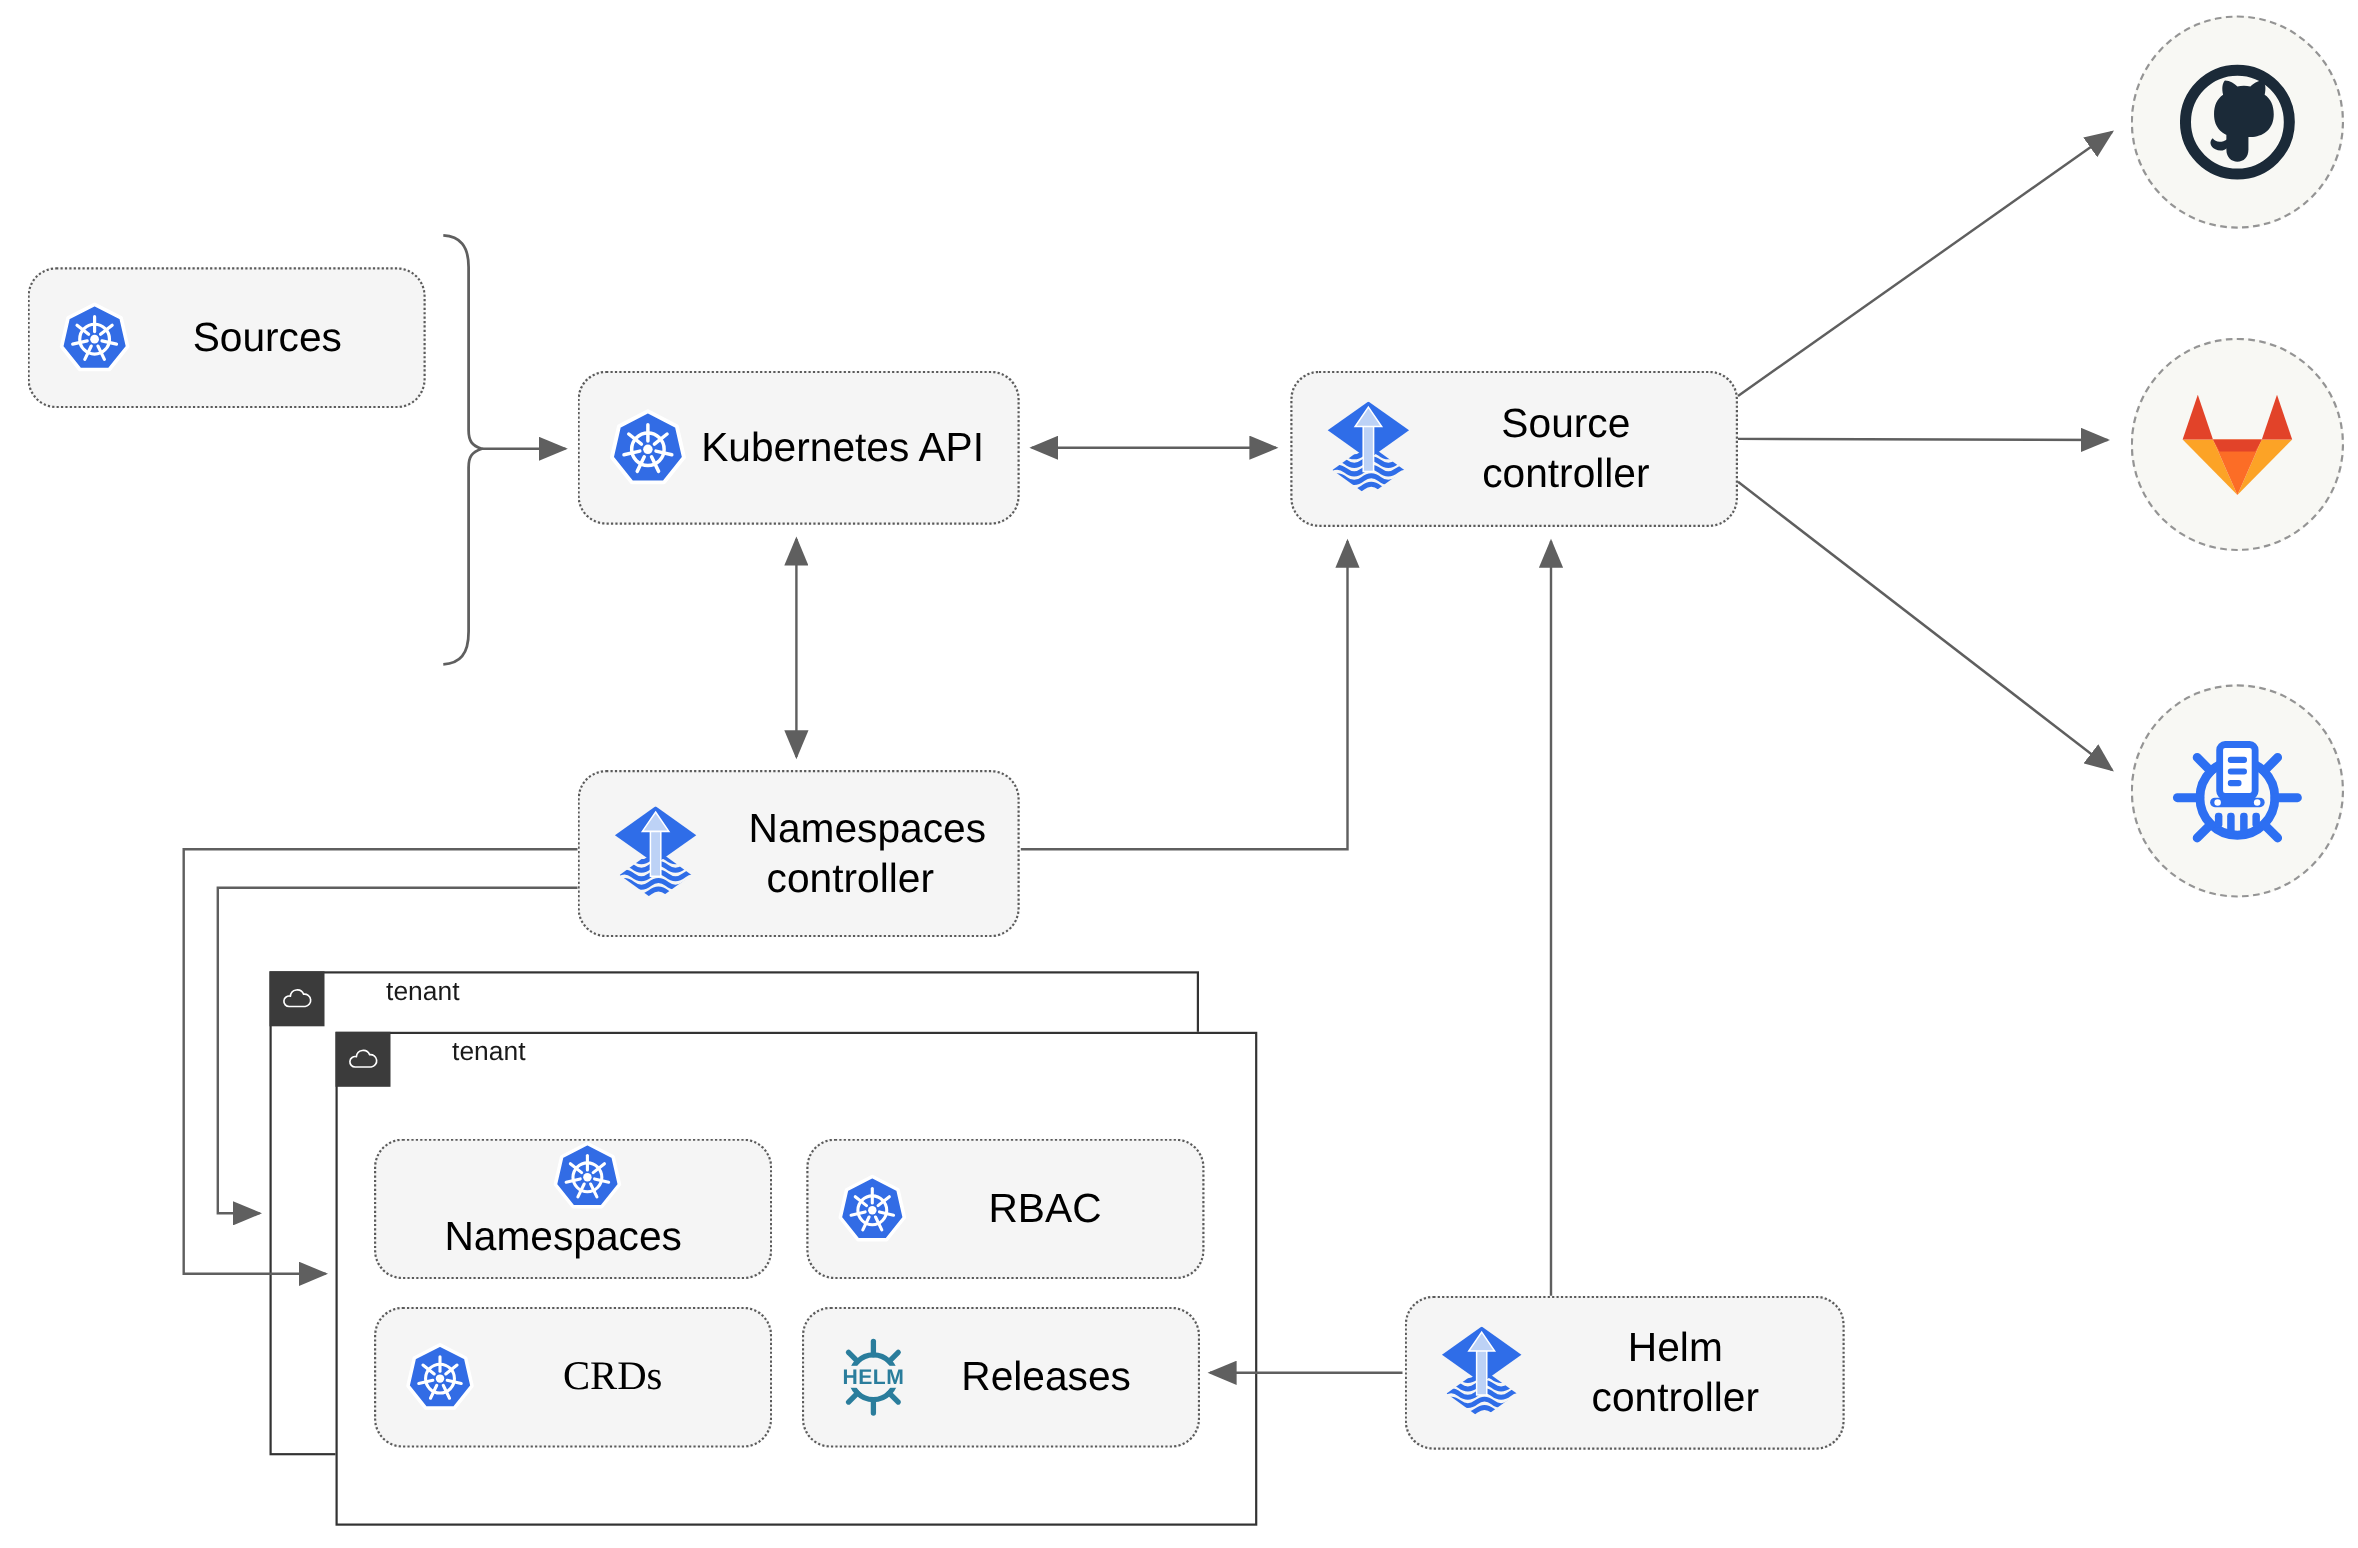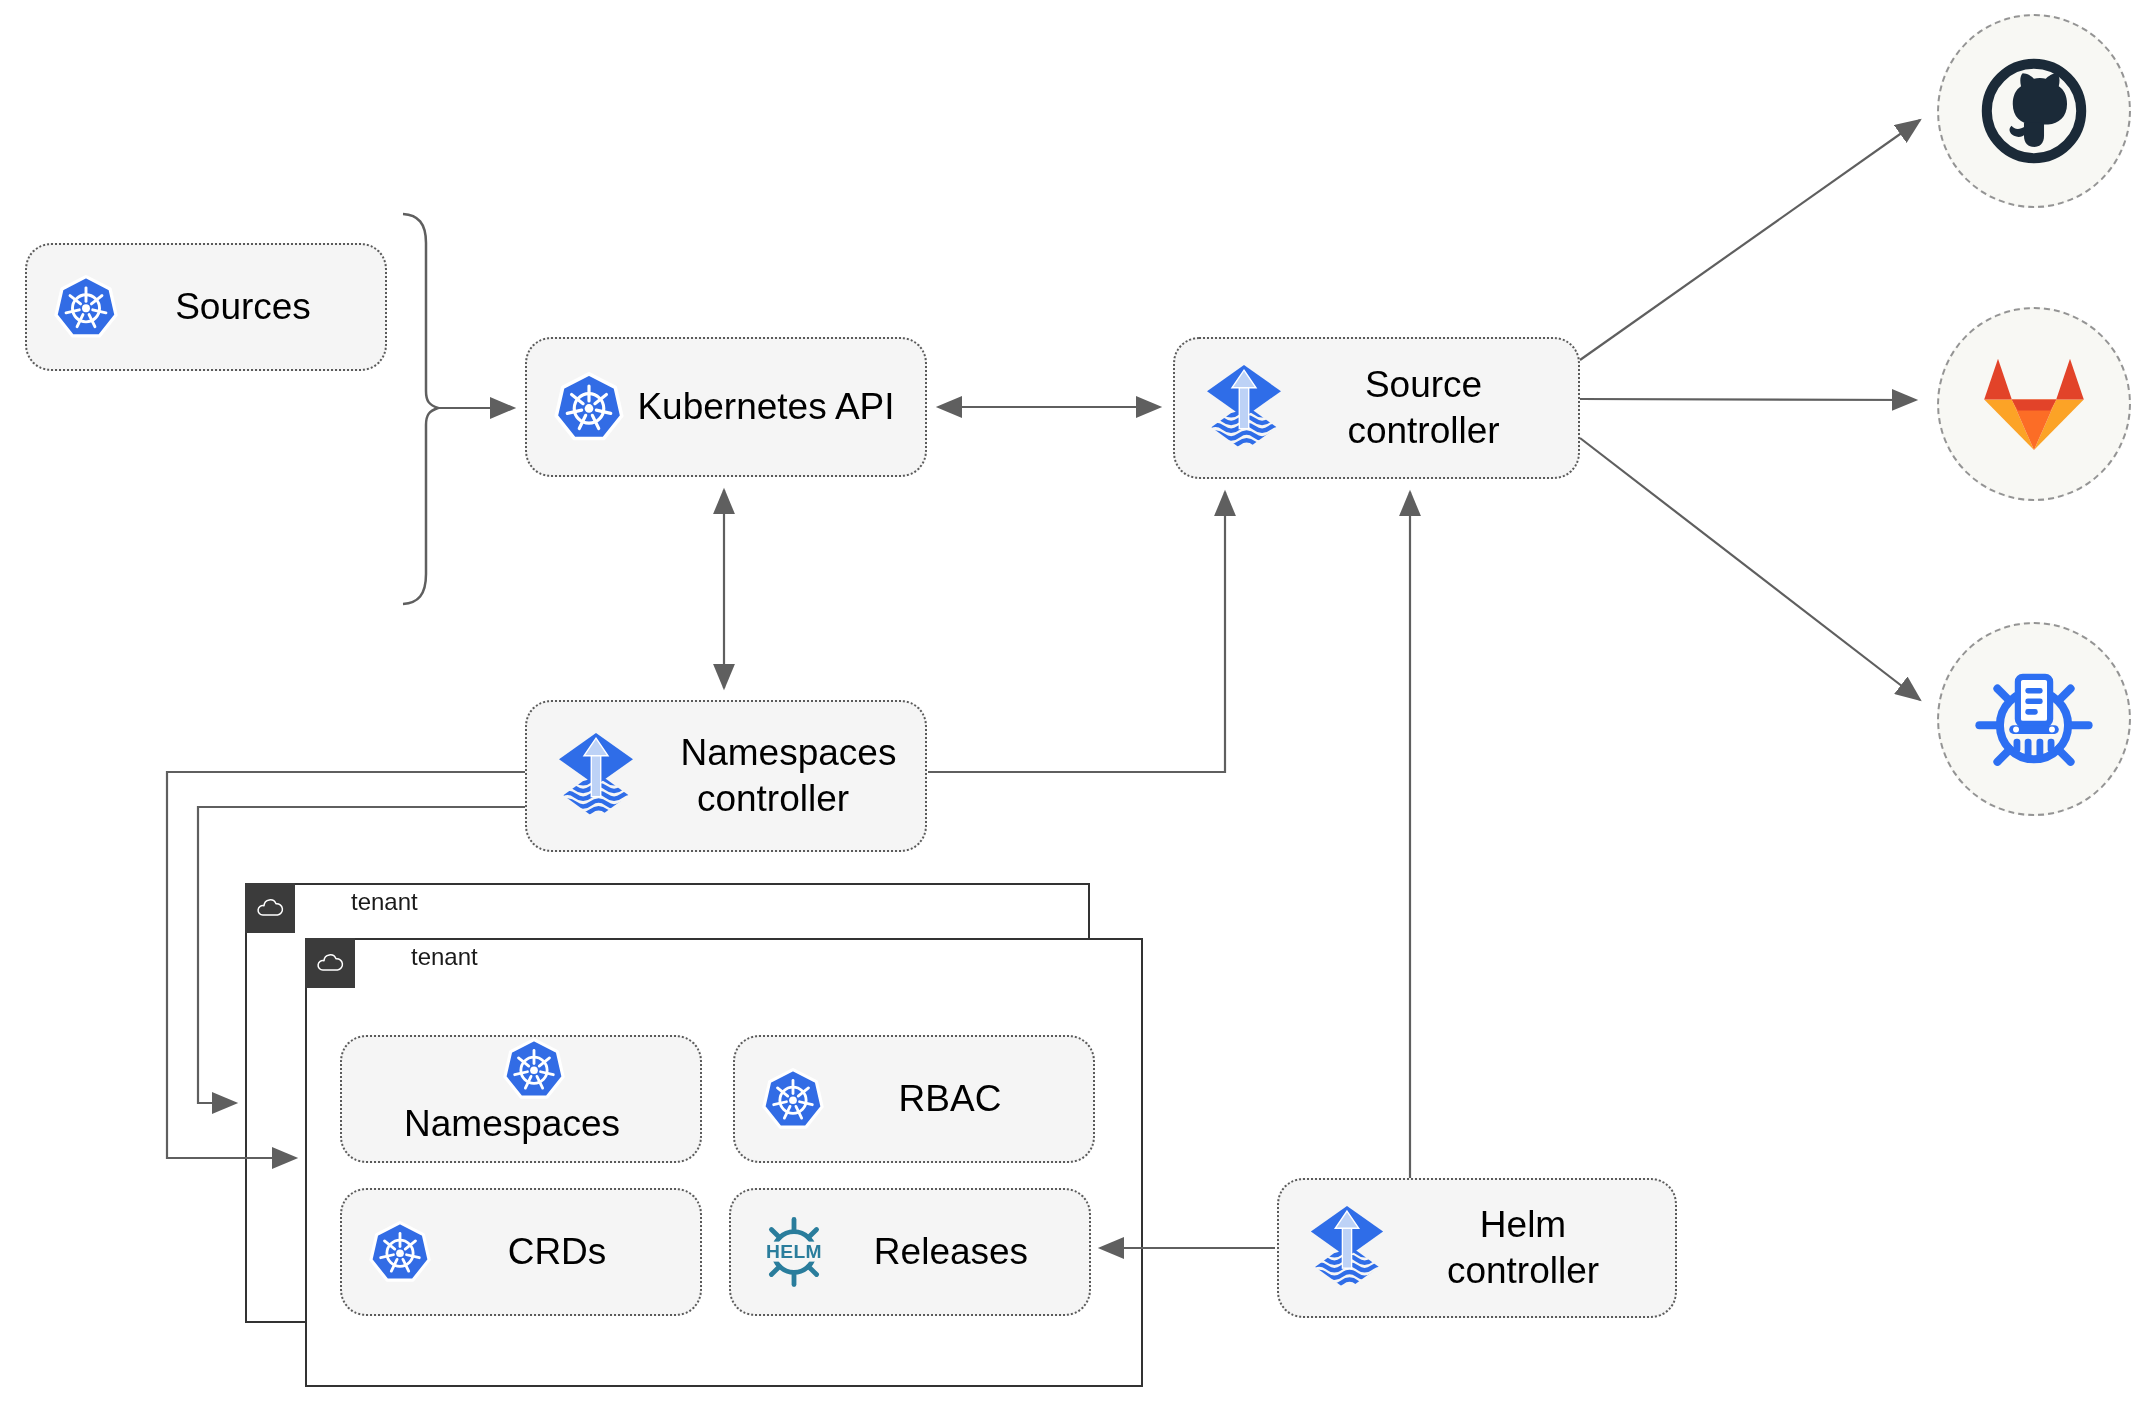--- a/index.html
+++ b/index.html
@@ -164,21 +164,21 @@
 
   <div class="node" style="left:733px; top:1035px; width:362px; height:128px;justify-content:center;">
     <span class="icon">
       <svg width="64" height="64">
           <use href="#sym-k8s"></use>
         </svg>
       </span>
     <span class="lbl"><span>RBAC</span></span>
   </div>
 
-  <div class="node" style="left:340px; top:1188px; width:362px; height:128px;">
+  <div class="node" style="left:340px; top:1188px; width:362px; height:128px;font-family:Liberation Serif, serif;">
     <span class="icon">
       <svg width="64" height="64">
           <use href="#sym-k8s"></use>
         </svg>
       </span>
     <span class="lbl"><span>CRDs</span></span>
   </div>
 
   <div class="node" style="left:729px; top:1188px; width:362px; height:128px;">
     <span class="icon">

